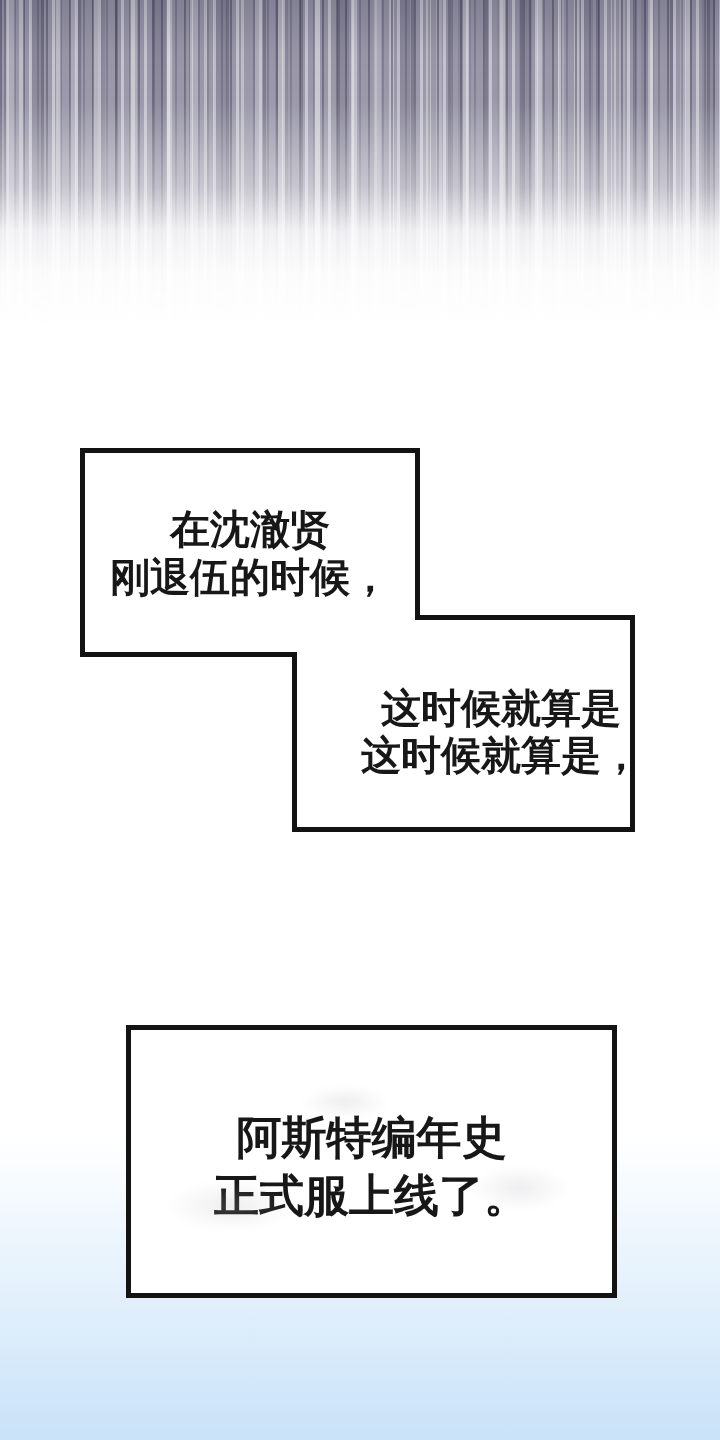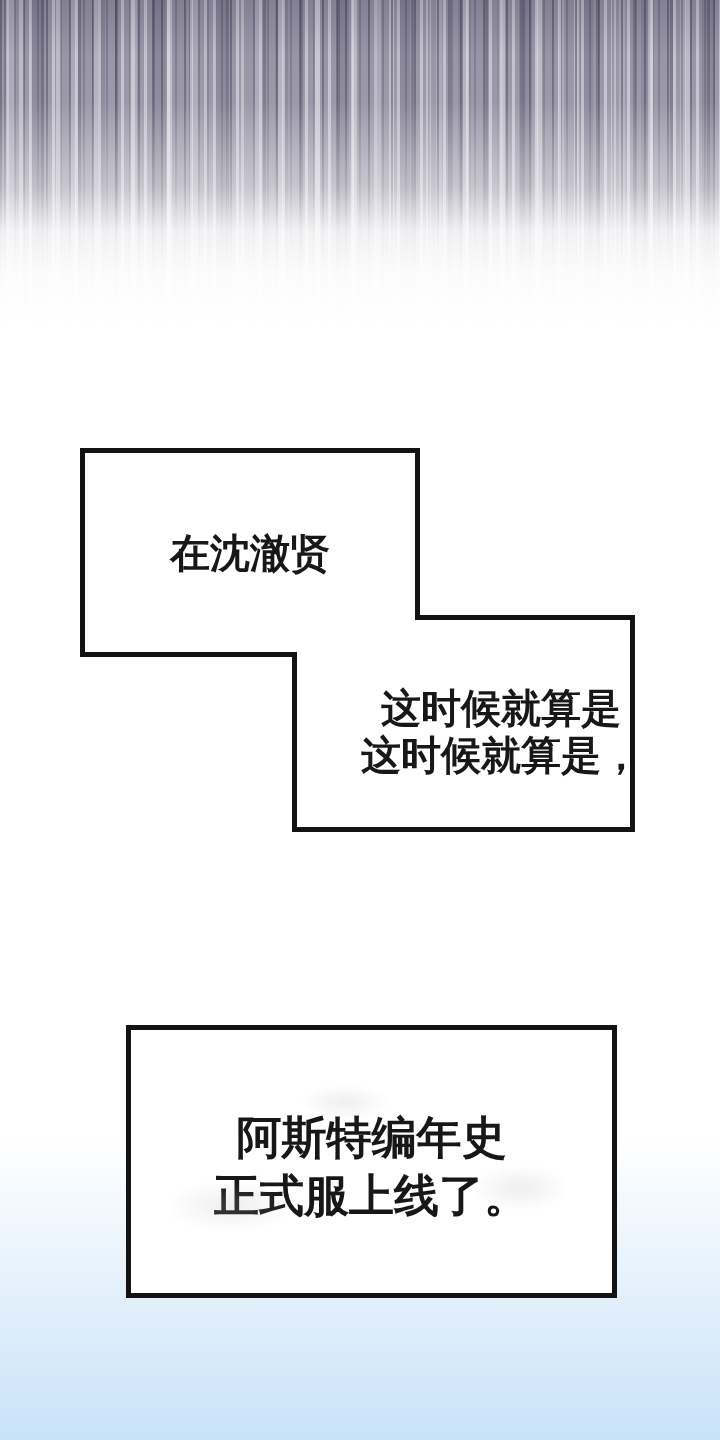--- a/index.html
+++ b/index.html
@@ -131,20 +131,21 @@
 
   <svg class="shapes" width="720" height="1440" viewBox="0 0 720 1440" aria-hidden="true">
 
     <path d="M 82.5 450.5 H 417.5 V 617.5 H 632.5 V 829.5 H 294.5 V 654.5 H 82.5 Z"></path>
 
     <rect x="128.5" y="1027.5" width="486" height="268"></rect>
   </svg>
 
   <div class="caption caption-1">
     <span class="line">在沈澈贤</span>
+    <span class="line">刚退伍的时候，</span>
   </div>
 
   <div class="caption caption-2">
     <span class="line">这时候就算是</span>
     <span class="line">这时候就算是，</span>
   </div>
 
   <div class="caption caption-3">
     <span class="line">阿斯特编年史</span>
     <span class="line">正式服上线了。</span>

